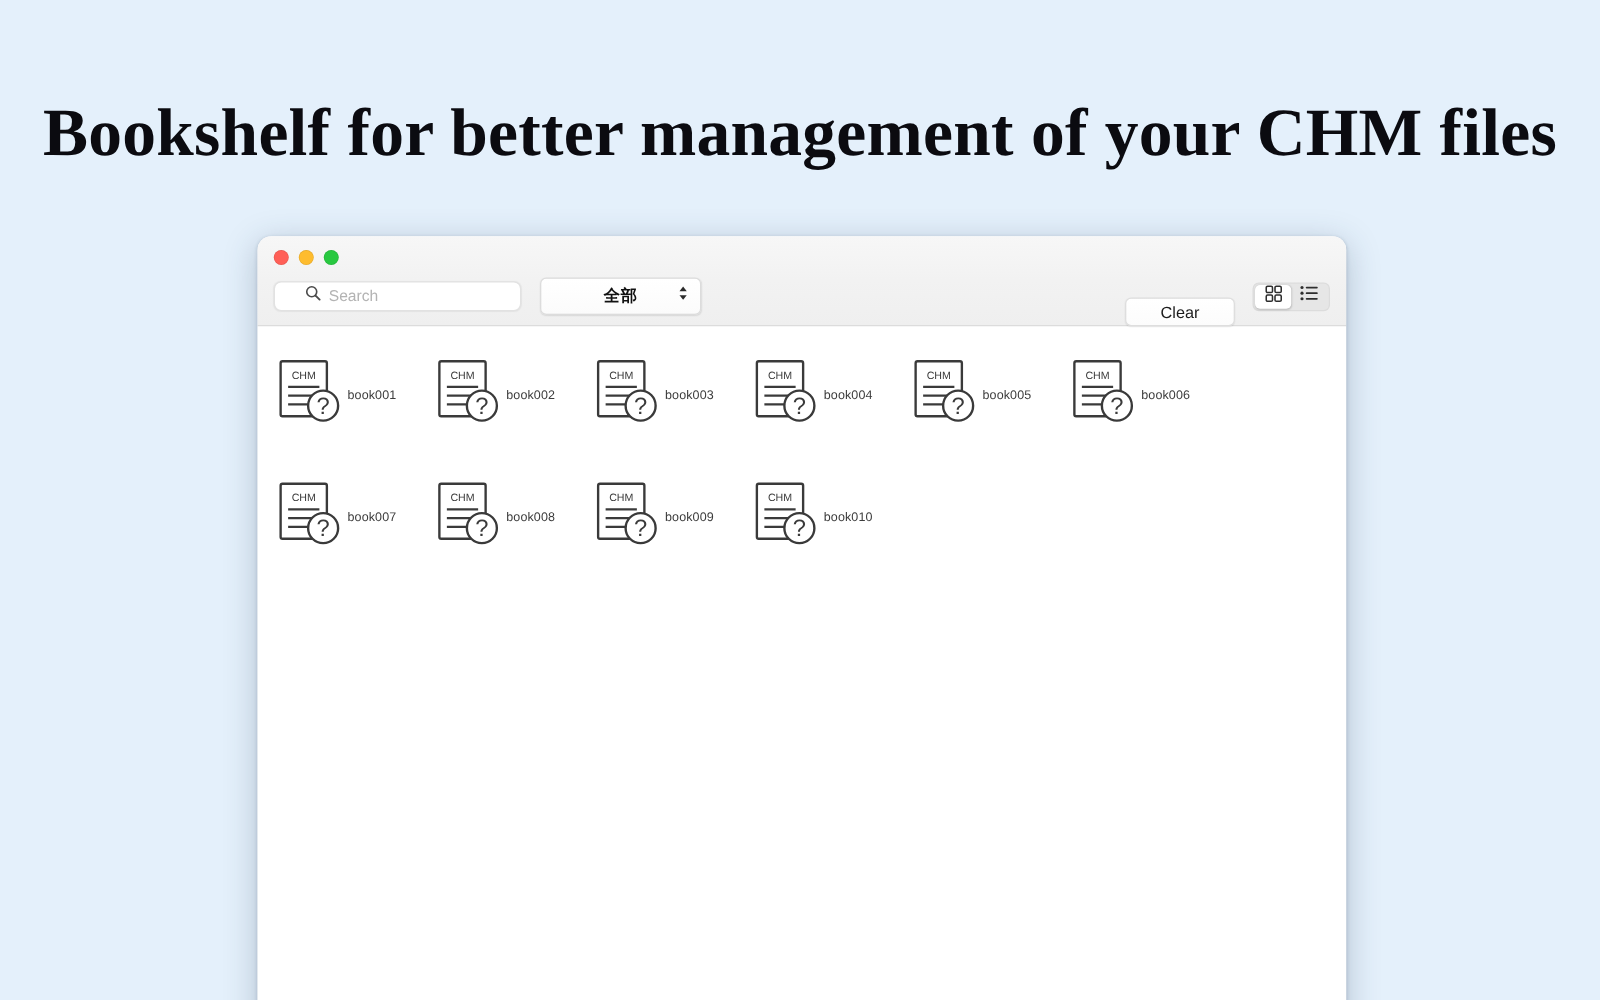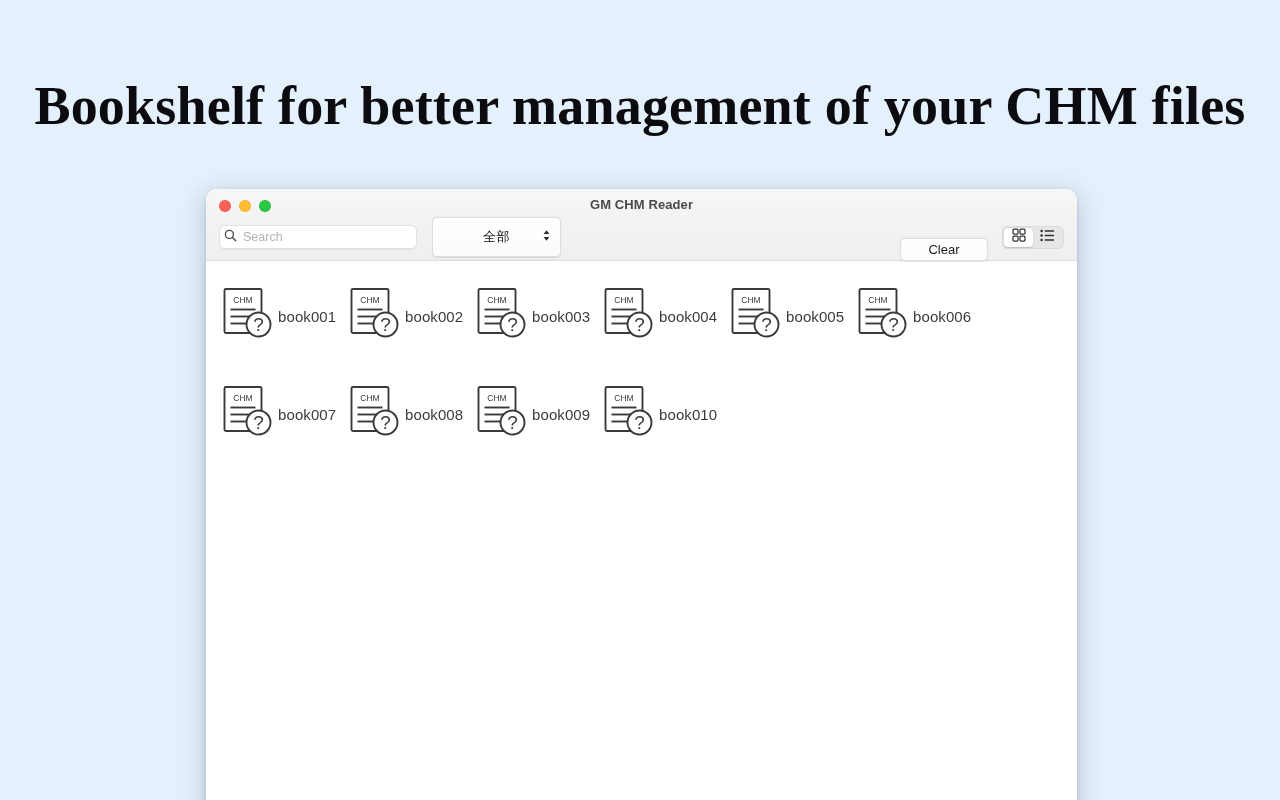--- a/index.html
+++ b/index.html
@@ -91,42 +91,43 @@
 
   .search-field {
     width: 198px;
     height: 24px;
     background: #ffffff;
     border: 1px solid #e2e2e2;
     border-radius: 6px;
     box-shadow: 0 0.5px 1px rgba(0,0,0,0.05);
     display: flex;
     align-items: center;
-    padding: 0 4px;
+    padding: 0 24px;
     box-sizing: border-box;
   }
   .search-field svg { flex: 0 0 auto; margin-right: 6px; }
   .search-ph {
     font-size: 12.5px;
     color: #b3b3b3;
   }
 
   .filter-select {
     margin-left: 15px;
     width: 129px;
-    height: 40px;
+    height: 30px;
     background: linear-gradient(#ffffff, #fbfbfb);
     border: 1px solid #dcdcdc;
     border-radius: 5px;
     box-shadow: 0 0.5px 1.2px rgba(0,0,0,0.10);
     position: relative;
     display: flex;
     align-items: center;
     justify-content: center;
     box-sizing: border-box;
+    font-weight: bold;
   }
   .filter-select .sel-label {
     font-size: 13px;
     color: #111;
     letter-spacing: .5px;
   }
   .filter-select .stepper {
     position: absolute;
     right: 9px;
     top: 50%;
@@ -193,40 +194,39 @@
     display: flex;
     flex-direction: row;
     align-items: center;
   }
   .book-icon {
     width: 62px;
     height: 62px;
   }
   .book-label {
     margin-top: 7px;
-    font-size: 15px;
+    font-size: 10px;
     color: #3c3c3c;
     letter-spacing: 0.1px;
     white-space: nowrap;
   }
 </style>
 </head>
 <body>
 
 <div class="headline">Bookshelf for better management of your CHM files</div>
 
 <div class="window">
 
   <div class="titlebar">
     <div class="traffic">
       <div class="light red"></div>
       <div class="light yellow"></div>
       <div class="light green"></div>
     </div>
-    <div class="win-title">GM CHM Reader</div>
   </div>
 
   <div class="toolbar">
 
     <div class="search-field">
       <span>
         <svg width="13" height="13" viewBox="0 0 14 14">
           <circle cx="5.8" cy="5.8" r="4.3" fill="none" stroke="#4a4a4a" stroke-width="1.4"></circle>
           <line x1="9.1" y1="9.1" x2="12.6" y2="12.6" stroke="#4a4a4a" stroke-width="1.6" stroke-linecap="round"></line>
         </svg>

